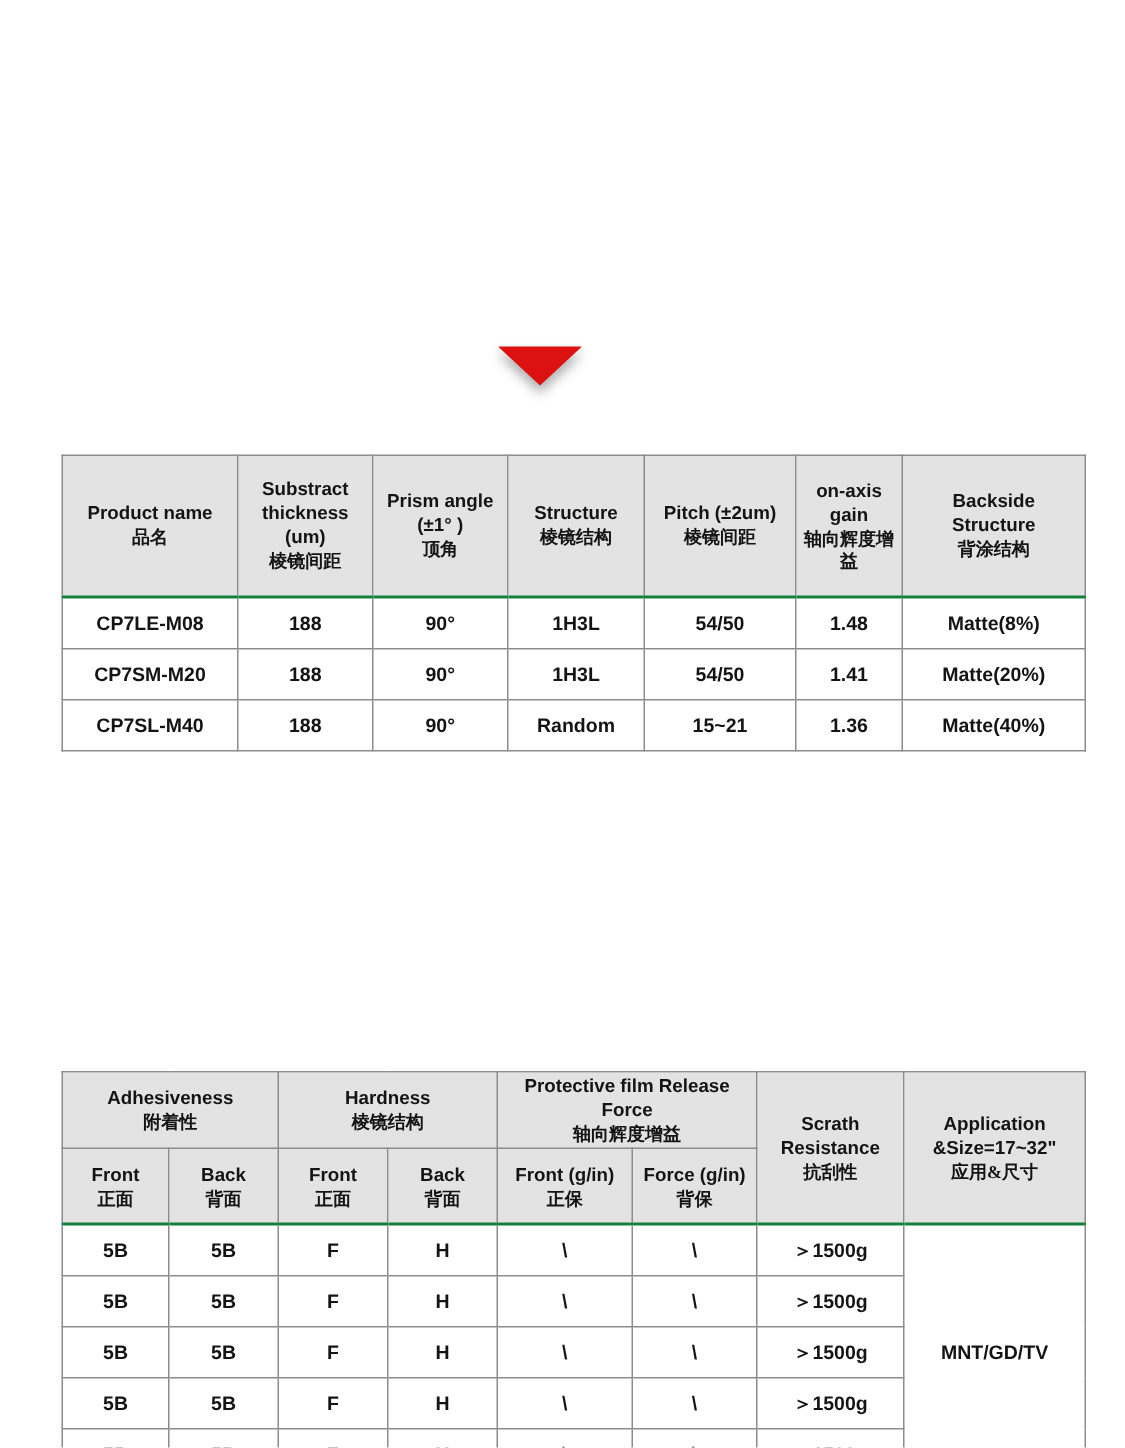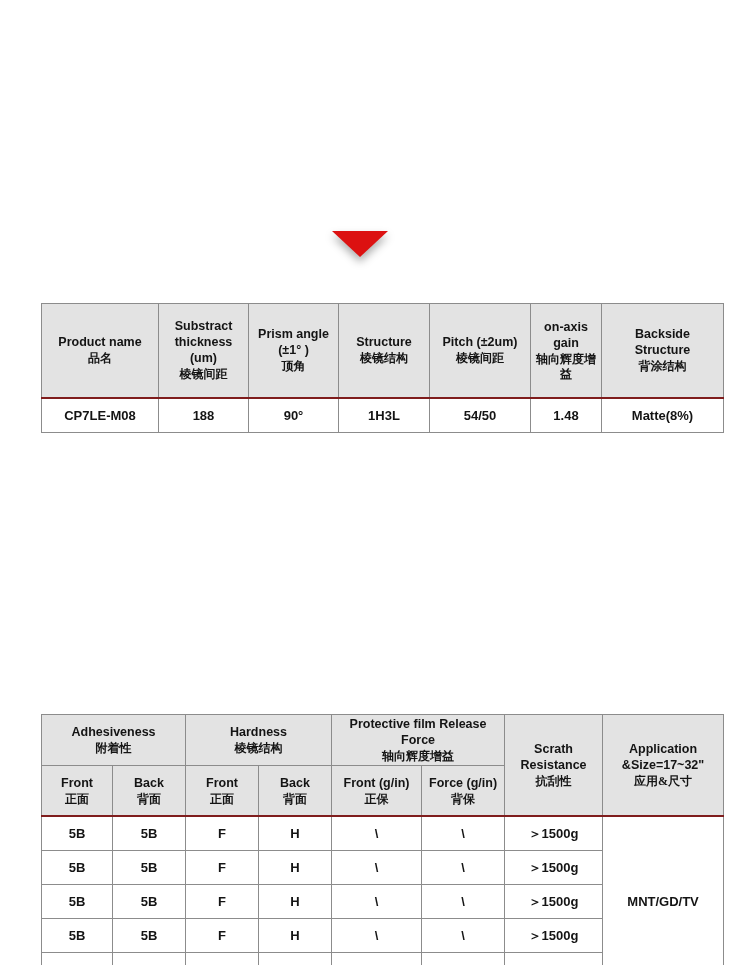--- a/index.html
+++ b/index.html
@@ -42,21 +42,21 @@
     font-weight:bold;color:#141414;
     padding:1px 5px;overflow:hidden;
   }
   .spec th{
     background:var(--header-bg,#e3e3e3);
     font-size:12.5px;line-height:1.28;
   }
   .t1 thead th{height:91px;}
   .t2 thead tr.grp th{height:47px;}
   .t2 thead tr.sub th{height:47px;}
-  .spec tbody tr:first-child td{border-top:2px solid #7f1d1d;}
+  .spec tbody tr:first-child td{border-top:2px solid #15803d;}
   .spec td{font-size:13px;height:31px;}
   .hdr .en{display:block;}
   .hdr .cn{display:block;margin-top:1px;font-size:12px;font-family:"Liberation Serif","DejaVu Serif",serif;}
   .app-cell{
     vertical-align:bottom;padding-bottom:12px;font-size:13px;background:#ffffff;
   }
 </style>
 </head>
 <body>
 
@@ -110,20 +110,38 @@
     </thead>
     <tbody>
       <tr>
           <td>CP7LE-M08</td>
           <td>188</td>
           <td>90°</td>
           <td>1H3L</td>
           <td>54/50</td>
           <td>1.48</td>
           <td>Matte(8%)</td>
+        </tr>
+      <tr>
+          <td>CP7SM-M20</td>
+          <td>188</td>
+          <td>90°</td>
+          <td>1H3L</td>
+          <td>54/50</td>
+          <td>1.41</td>
+          <td>Matte(20%)</td>
+        </tr>
+      <tr>
+          <td>CP7SL-M40</td>
+          <td>188</td>
+          <td>90°</td>
+          <td>Random</td>
+          <td>15~21</td>
+          <td>1.36</td>
+          <td>Matte(40%)</td>
         </tr>
     </tbody>
   </table>
 
   <table class="spec t2">
     <colgroup>
       <col style="width:71px">
         <col style="width:73px">
         <col style="width:73px">
         <col style="width:73px">

